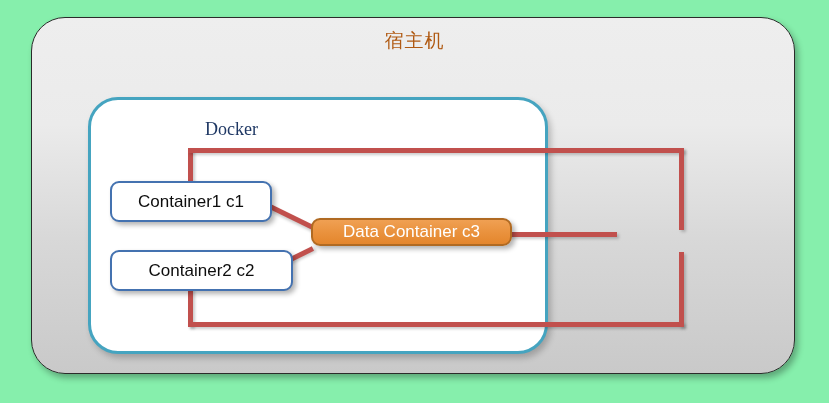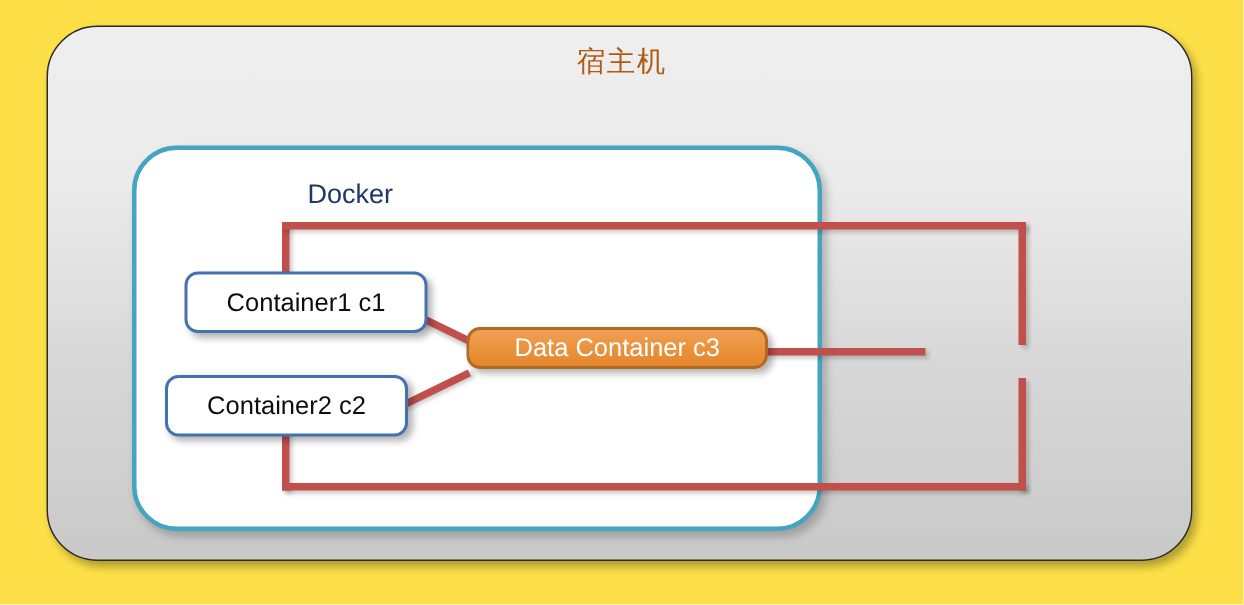--- a/index.html
+++ b/index.html
@@ -4,21 +4,21 @@
 <style>
   html, body {
     margin: 0;
     padding: 0;
     background: #ffffff;
   }
   #canvas {
     position: relative;
     width: 829px;
     height: 403px;
-    background: #fde047;
+    background: #86efac;
     font-family: "Liberation Sans", "DejaVu Sans", sans-serif;
     overflow: hidden;
   }
 
   
   #host-box {
     position: absolute;
     left: 31px;
     top: 17px;
     width: 764px;
@@ -52,20 +52,21 @@
     background: #ffffff;
     box-shadow: 3px 4px 6px rgba(0,0,0,0.22);
     box-sizing: border-box;
   }
   #docker-title {
     position: absolute;
     left: 205px;
     top: 119px;
     font-size: 18px;
     color: #1f3864;
+    font-family: Liberation Serif, serif;
   }
 
   
   .rline {
     position: absolute;
     background: #c1504d;
     box-shadow: 2px 2px 3px rgba(0,0,0,0.20);
   }
   .rdiag {
     position: absolute;
@@ -82,22 +83,22 @@
     border-radius: 9px;
     background: #ffffff;
     box-shadow: 3px 3px 5px rgba(0,0,0,0.30);
     box-sizing: border-box;
     display: flex;
     align-items: center;
     justify-content: center;
     font-size: 17px;
     color: #0d0d0d;
   }
-  #container1 { left: 123px; top: 181px; width: 162px; height: 41px; }
-  #container2 { left: 110px; top: 250px; width: 162px; height: 41px; }
+  #container1 { left: 110px; top: 181px; width: 162px; height: 41px; }
+  #container2 { left: 110px; top: 250px; width: 183px; height: 41px; }
 
   
   #data-container {
     position: absolute;
     left: 311px;
     top: 218px;
     width: 201px;
     height: 28px;
     border: 2.6px solid #b06a22;
     border-radius: 9px;

